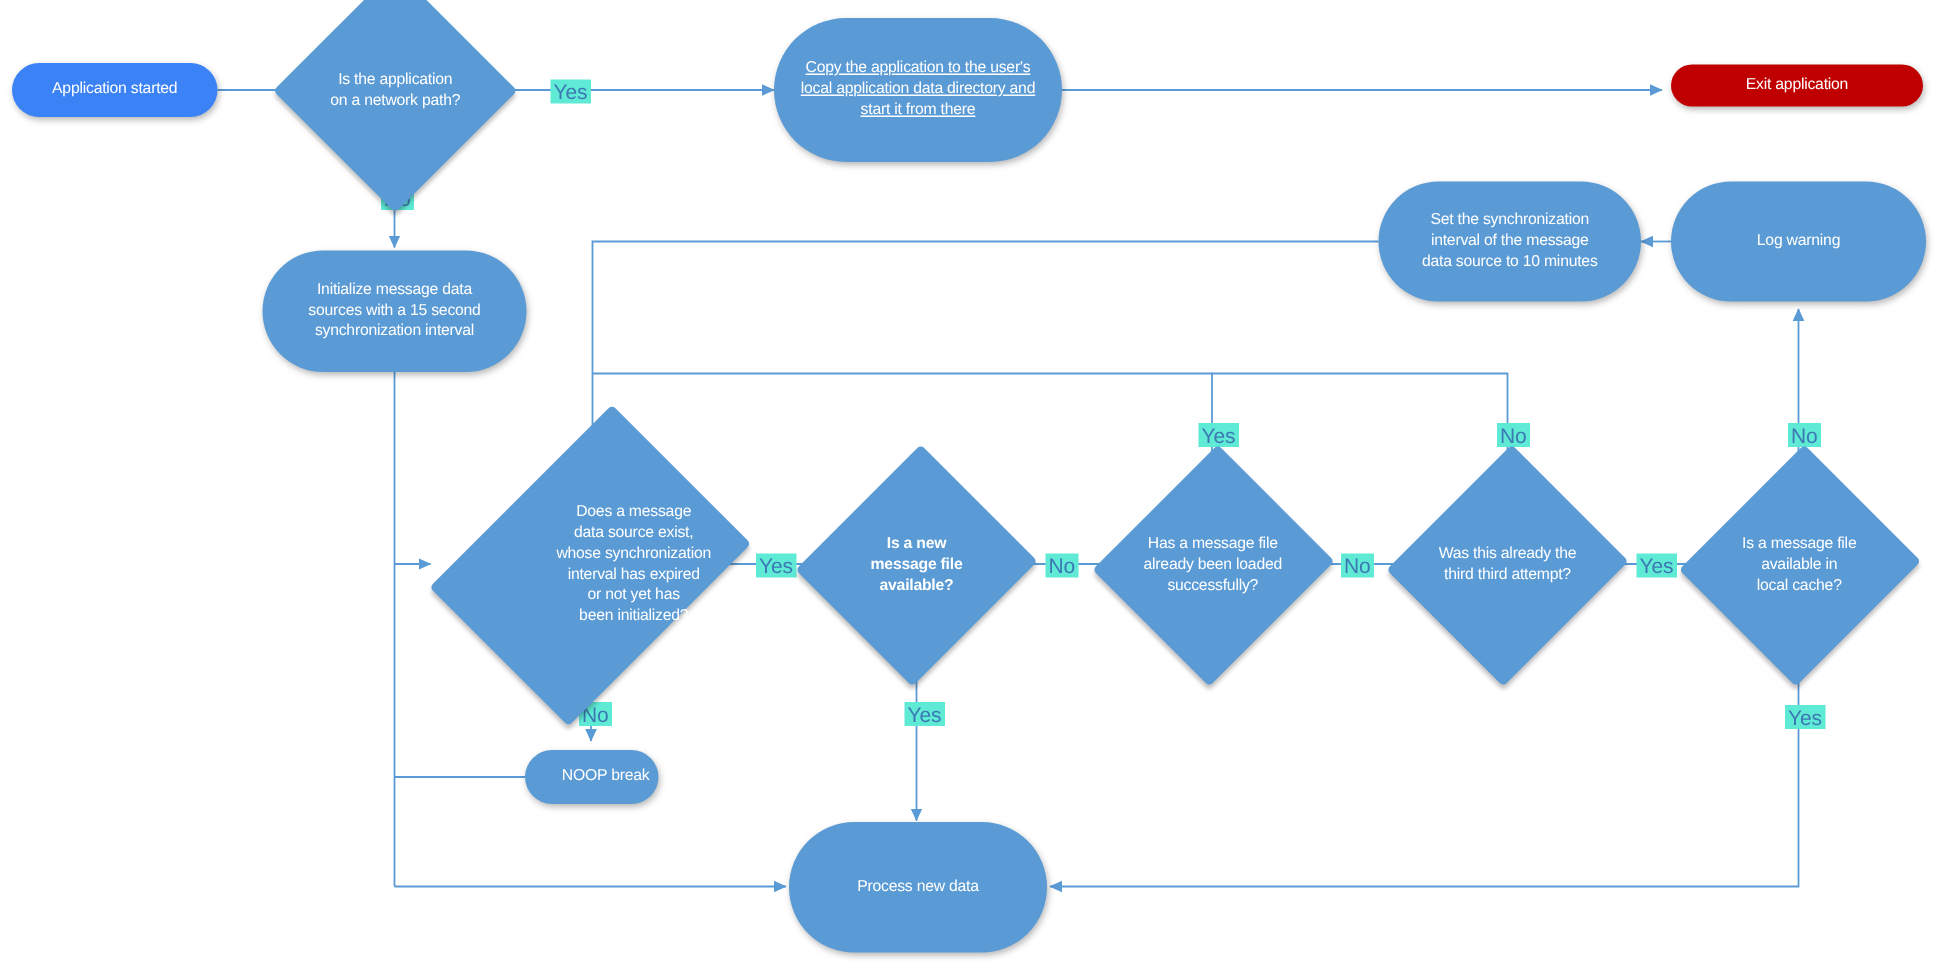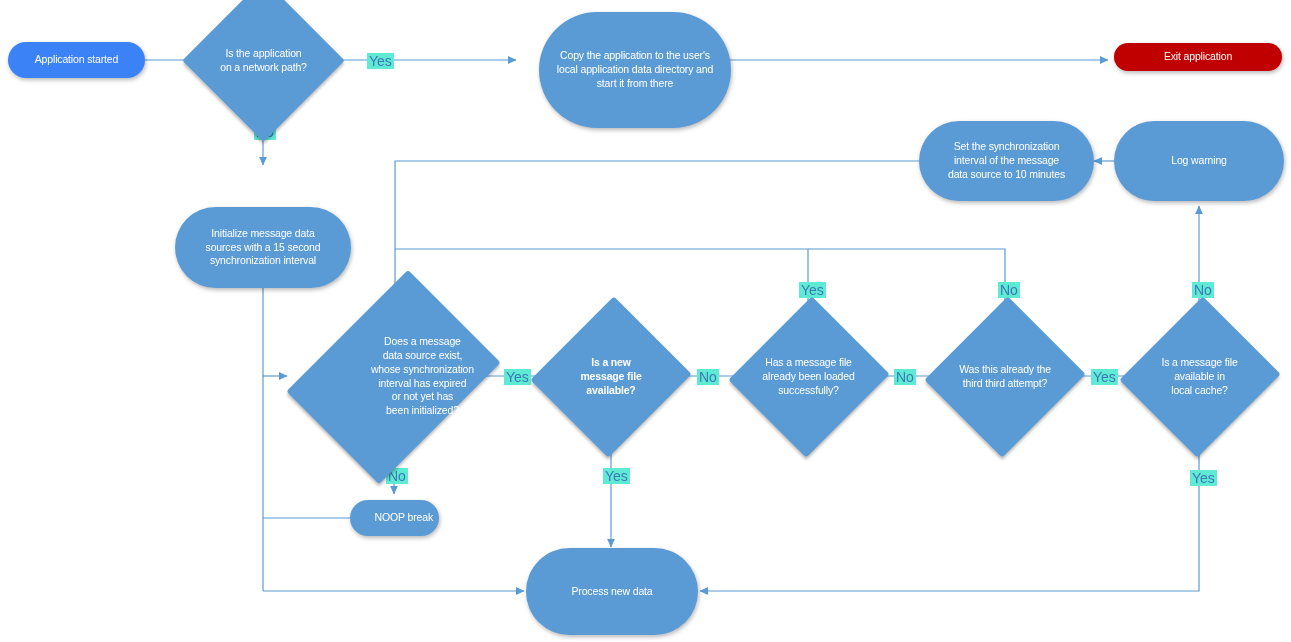--- a/index.html
+++ b/index.html
@@ -132,31 +132,31 @@
   <div class="node rounded green" style="left:8px; top:42px; width:137px; height:36px;">
     <span class="label">Application started</span>
   </div>
 
   <div class="node diamond" style="left:206px; top:3px; width:115px; height:115px;">
     <span class="shape"></span>
     <span class="label">Is the application
 on a network path?</span>
   </div>
 
-  <div class="node rounded" style="left:539px; top:12px; width:192px; height:116px;">
+  <div class="node rounded" style="left:516px; top:12px; width:192px; height:96px;text-decoration:underline;">
     <span class="label">Copy the application to the user's
 local application data directory and
 start it from there</span>
   </div>
 
   <div class="node rounded red" style="left:1114px; top:43px; width:168px; height:28px;">
     <span class="label">Exit application</span>
   </div>
 
-  <div class="node rounded" style="left:175px; top:167px; width:176px; height:81px;margin-top:40px;">
+  <div class="node rounded" style="left:175px; top:167px; width:176px; height:81px;">
     <span class="label">Initialize message data
 sources with a 15 second
 synchronization interval</span>
   </div>
 
   <div class="node rounded" style="left:919px; top:121px; width:175px; height:80px;">
     <span class="label">Set the synchronization
 interval of the message
 data source to 10 minutes</span>
   </div>

